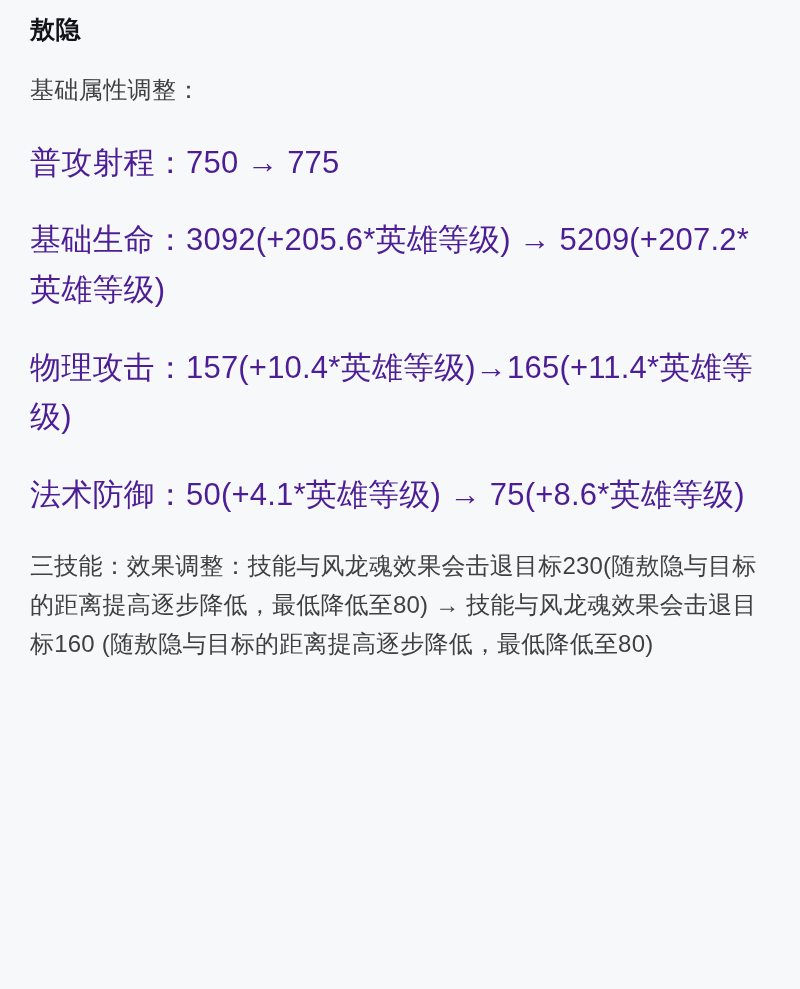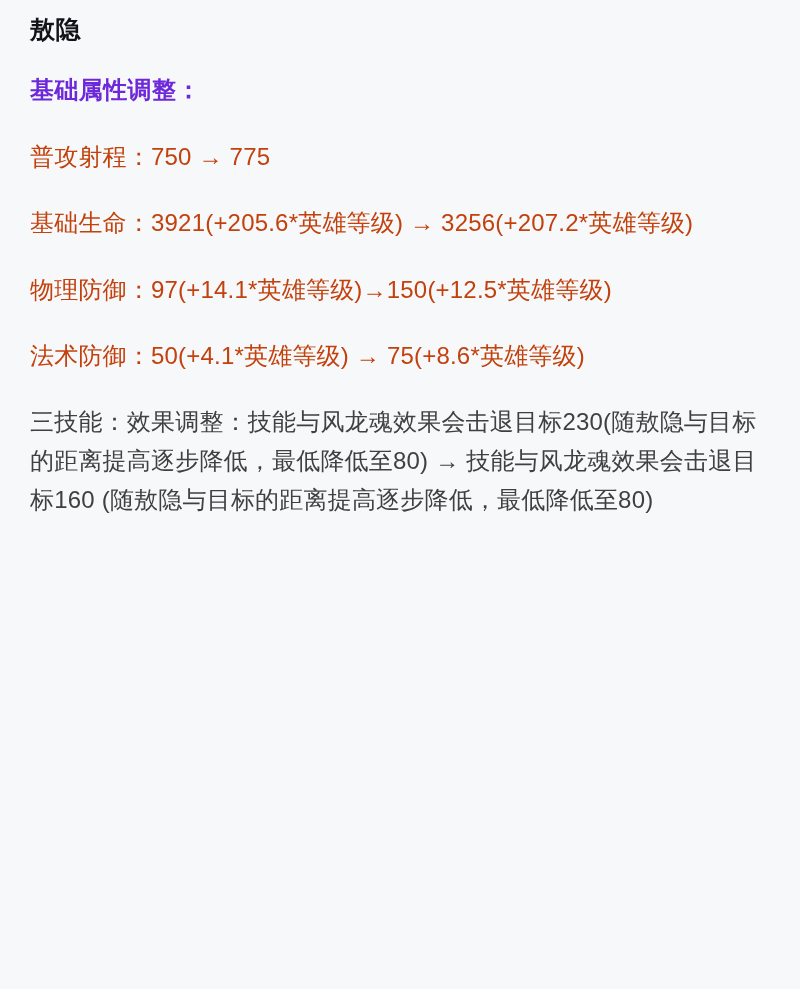--- a/index.html
+++ b/index.html
@@ -24,32 +24,32 @@
   .doc-title {
     font-size: 25px;
     font-weight: bold;
     line-height: 1.4;
     letter-spacing: 0.5px;
     margin: 4px 0 26px 0;
     color: #121316;
   }
   .section-heading {
     font-size: 24px;
-    font-weight: bold;
+    font-weight: normal;
     line-height: 1.45;
     margin: 0 0 30px 0;
     letter-spacing: 0.4px;
-    color: #6d28d9;
+    color: #404040;
   }
   .stat-line {
-    font-size: 24px;
+    font-size: 31px;
     line-height: 1.6;
     margin: 16px 0 28px 0;
     letter-spacing: 0.2px;
-    color: #c2410c;
+    color: #4c1d95;
   }
   .stat-line:last-child {
     margin-bottom: 0;
   }
   .body-para {
     font-size: 24px;
     line-height: 1.62;
     margin: 0;
     letter-spacing: 0.2px;
     color: #404040;
@@ -58,20 +58,20 @@
 </head>
 <body>
 
 <div class="page">
 
   <h1 class="doc-title">敖隐</h1>
 
   <div class="section-heading">基础属性调整：</div>
 
   <div class="stat-line">普攻射程：750 → 775</div>
-  <div class="stat-line">基础生命：3921(+205.6*英雄等级) → 3256(+207.2*英雄等级)</div>
-  <div class="stat-line">物理防御：97(+14.1*英雄等级)→150(+12.5*英雄等级)</div>
+  <div class="stat-line">基础生命：3092(+205.6*英雄等级) → 5209(+207.2*英雄等级)</div>
+  <div class="stat-line">物理攻击：157(+10.4*英雄等级)→165(+11.4*英雄等级)</div>
   <div class="stat-line">法术防御：50(+4.1*英雄等级) → 75(+8.6*英雄等级)</div>
 
 
   <p class="body-para">三技能：效果调整：技能与风龙魂效果会击退目标230(随敖隐与目标的距离提高逐步降低，最低降低至80) → 技能与风龙魂效果会击退目标160 (随敖隐与目标的距离提高逐步降低，最低降低至80)</p>
 
 </div>
 
 </body></html>

